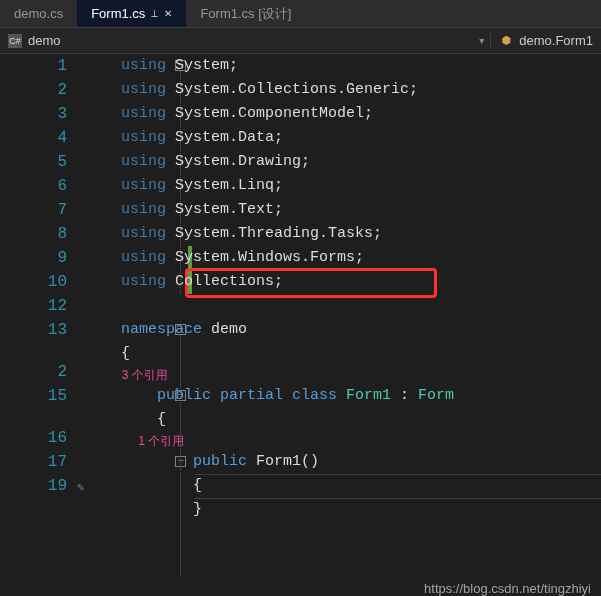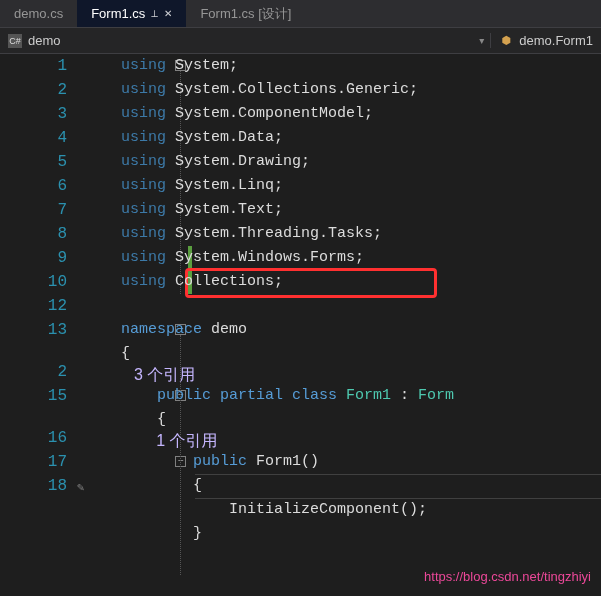--- a/index.html
+++ b/index.html
@@ -97,22 +97,22 @@
 }
 .line {
   height: 24px;
   line-height: 24px;
   white-space: pre;
   position: relative;
 }
 .refline {
   height: 18px;
   line-height: 18px;
-  font-size: 16px;
-  color: #c4b5fd;
+  font-size: 12px;
+  color: #ec4899;
   white-space: pre;
   font-family: 'Segoe UI', sans-serif;
 }
 .kw { color: #569cd6; }
 .using-kw { color: #3d7aa8; }
 .type { color: #4ec9b0; }
 .plain { color: #dcdcdc; }
 .punct { color: #dcdcdc; }
 .fold {
   position: absolute;
@@ -150,24 +150,24 @@
   font-size: 12px;
   color: #888;
 }
 .hline-sel {
   position: absolute;
   height: 1px;
   background: #404040;
 }
 .watermark {
   position: absolute;
-  bottom: 12px;
+  bottom: 0;
   right: 10px;
   font-size: 13px;
-  color: #ec4899;
+  color: #a3a3a3;
   font-family: 'Segoe UI', sans-serif;
 }
 </style>
 </head>
 <body>
 
 <div class="tabs">
   <div class="tab">
     <span>demo.cs</span>
   </div>
@@ -207,21 +207,21 @@
     <div class="ln">9</div>
     <div class="ln">10</div>
     <div class="ln">12</div>
     <div class="ln">13</div>
     <div class="ref"></div>
     <div class="ln">2</div>
     <div class="ln">15</div>
     <div class="ref"></div>
     <div class="ln">16</div>
     <div class="ln">17</div>
-    <div class="ln">18</div>
+    <div class="ln">19</div>
   </div>
 
   <div class="code">
 
     <div class="fold" style="top:6px;">−</div>
     <div class="fold" style="top:270px;">−</div>
     <div class="fold" style="top:336px;">−</div>
     <div class="fold" style="top:402px;">−</div>
     <div class="foldline" style="top:17px;height:223px;"></div>
     <div class="foldline" style="top:281px;height:240px;"></div>
@@ -247,18 +247,17 @@
     <div class="line">    <span class="using-kw">using </span><span class="plain">Collections</span><span class="punct">;</span></div>
     <div class="line"></div>
     <div class="line">    <span class="kw">namespace </span><span class="plain">demo</span></div>
     <div class="line">    <span class="punct">{</span></div>
     <div class="refline">           <span>3 个引用</span></div>
     <div class="line">        <span class="kw">public </span><span class="kw">partial </span><span class="kw">class </span><span class="type">Form1</span><span class="plain"> : </span><span class="type">Form</span></div>
     <div class="line">        <span class="punct">{</span></div>
     <div class="refline">                <span>1 个引用</span></div>
     <div class="line">            <span class="kw">public </span><span class="plain">Form1</span><span class="punct">()</span></div>
     <div class="line">            <span class="punct">{</span></div>
-    <div class="line">                <span class="plain">InitializeComponent</span><span class="punct">();</span></div>
     <div class="line">            <span class="punct">}</span></div>
   </div>
 </div>
 
 <div class="watermark">https://blog.csdn.net/tingzhiyi</div>
 
 </body></html>

